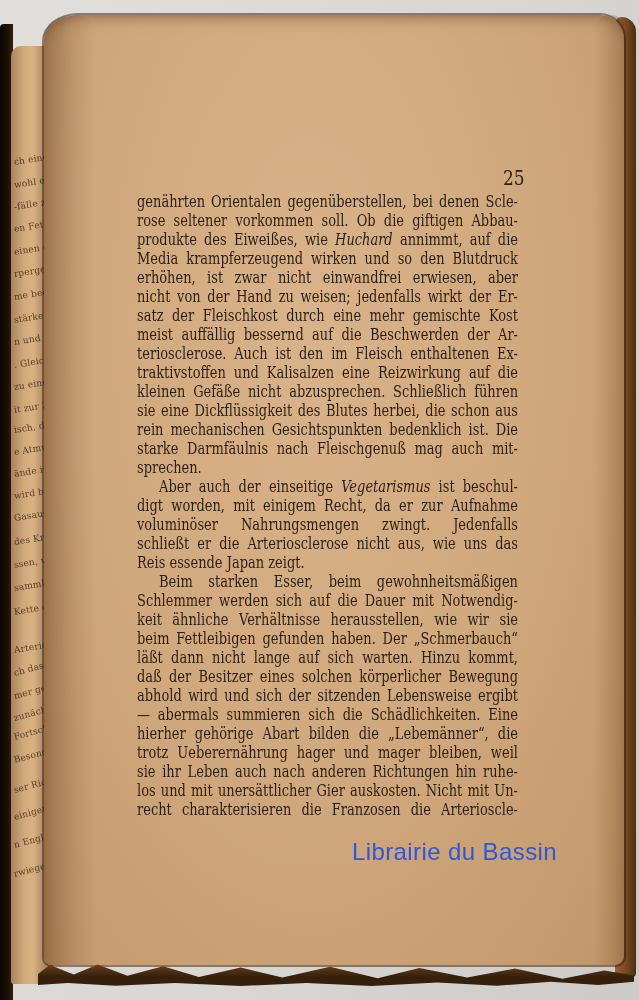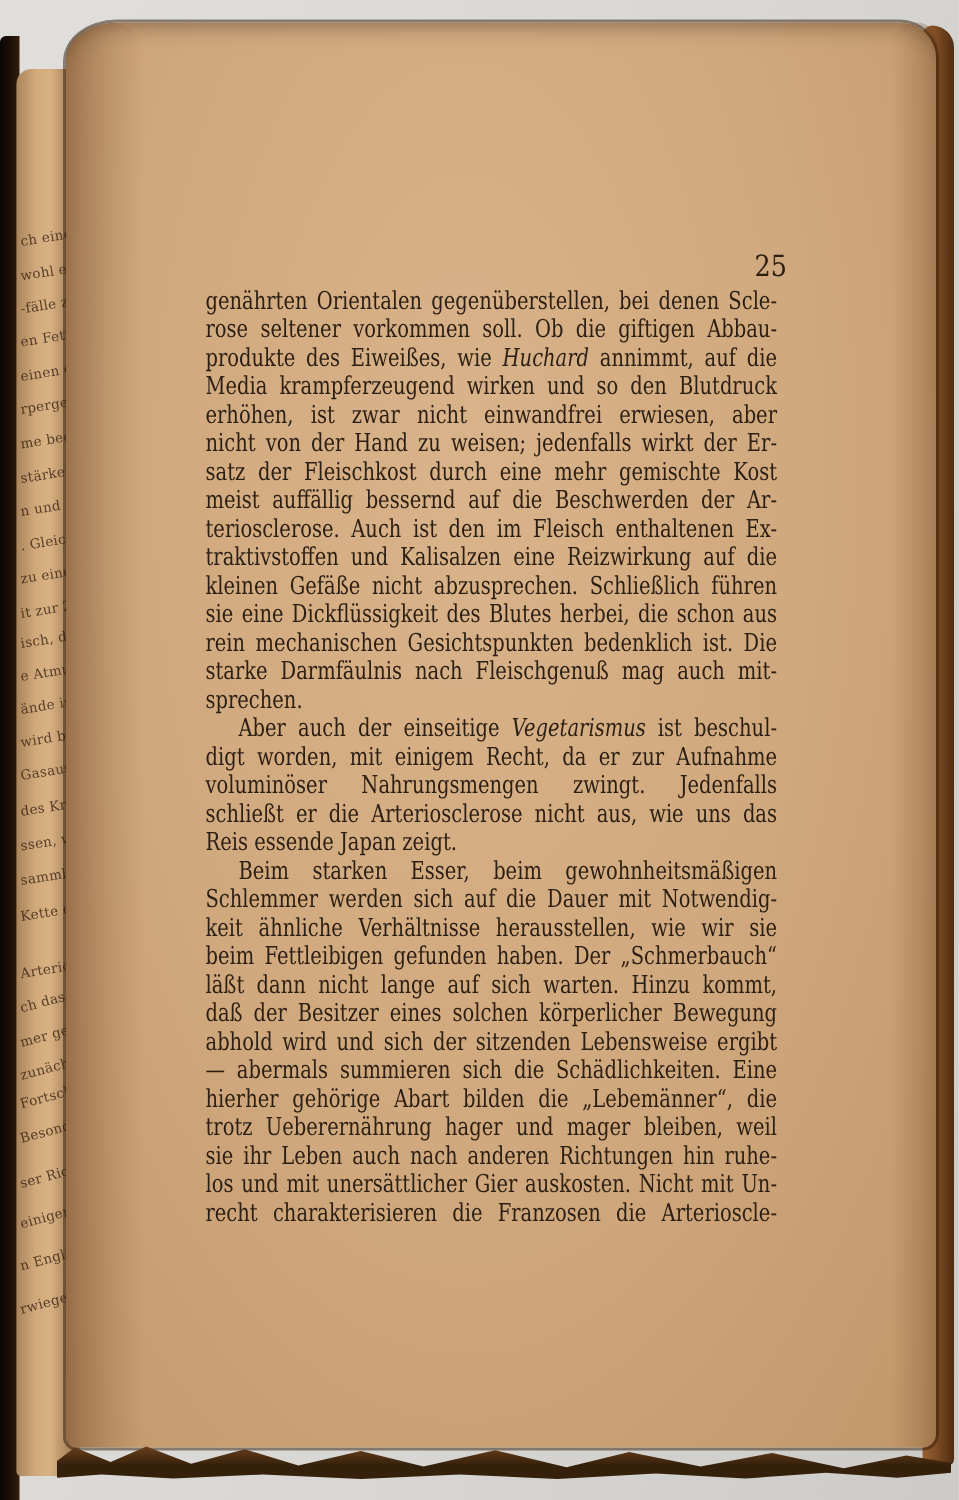--- a/index.html
+++ b/index.html
@@ -115,15 +115,16 @@
         <div class="tline just"><span>läßt dann nicht lange auf sich warten. Hinzu kommt,</span></div>
         <div class="tline just"><span>daß der Besitzer eines solchen körperlicher Bewegung</span></div>
         <div class="tline just"><span>abhold wird und sich der sitzenden Lebensweise ergibt</span></div>
         <div class="tline just"><span>— abermals summieren sich die Schädlichkeiten. Eine</span></div>
         <div class="tline just"><span>hierher gehörige Abart bilden die „Lebemänner“, die</span></div>
         <div class="tline just"><span>trotz Ueberernährung hager und mager bleiben, weil</span></div>
         <div class="tline just"><span>sie ihr Leben auch nach anderen Richtungen hin ruhe-</span></div>
         <div class="tline just"><span>los und mit unersättlicher Gier auskosten. Nicht mit Un-</span></div>
         <div class="tline just"><span>recht charakterisieren die Franzosen die Arterioscle-</span></div>
       </div>
+    <div class="watermark" style="position: absolute; left: 308px; top: 823px; color: rgb(33, 84, 228);">Librairie du Bassin</div>
   </div>
   <div class="torn"></div>
 </div>
 
 </body></html>

